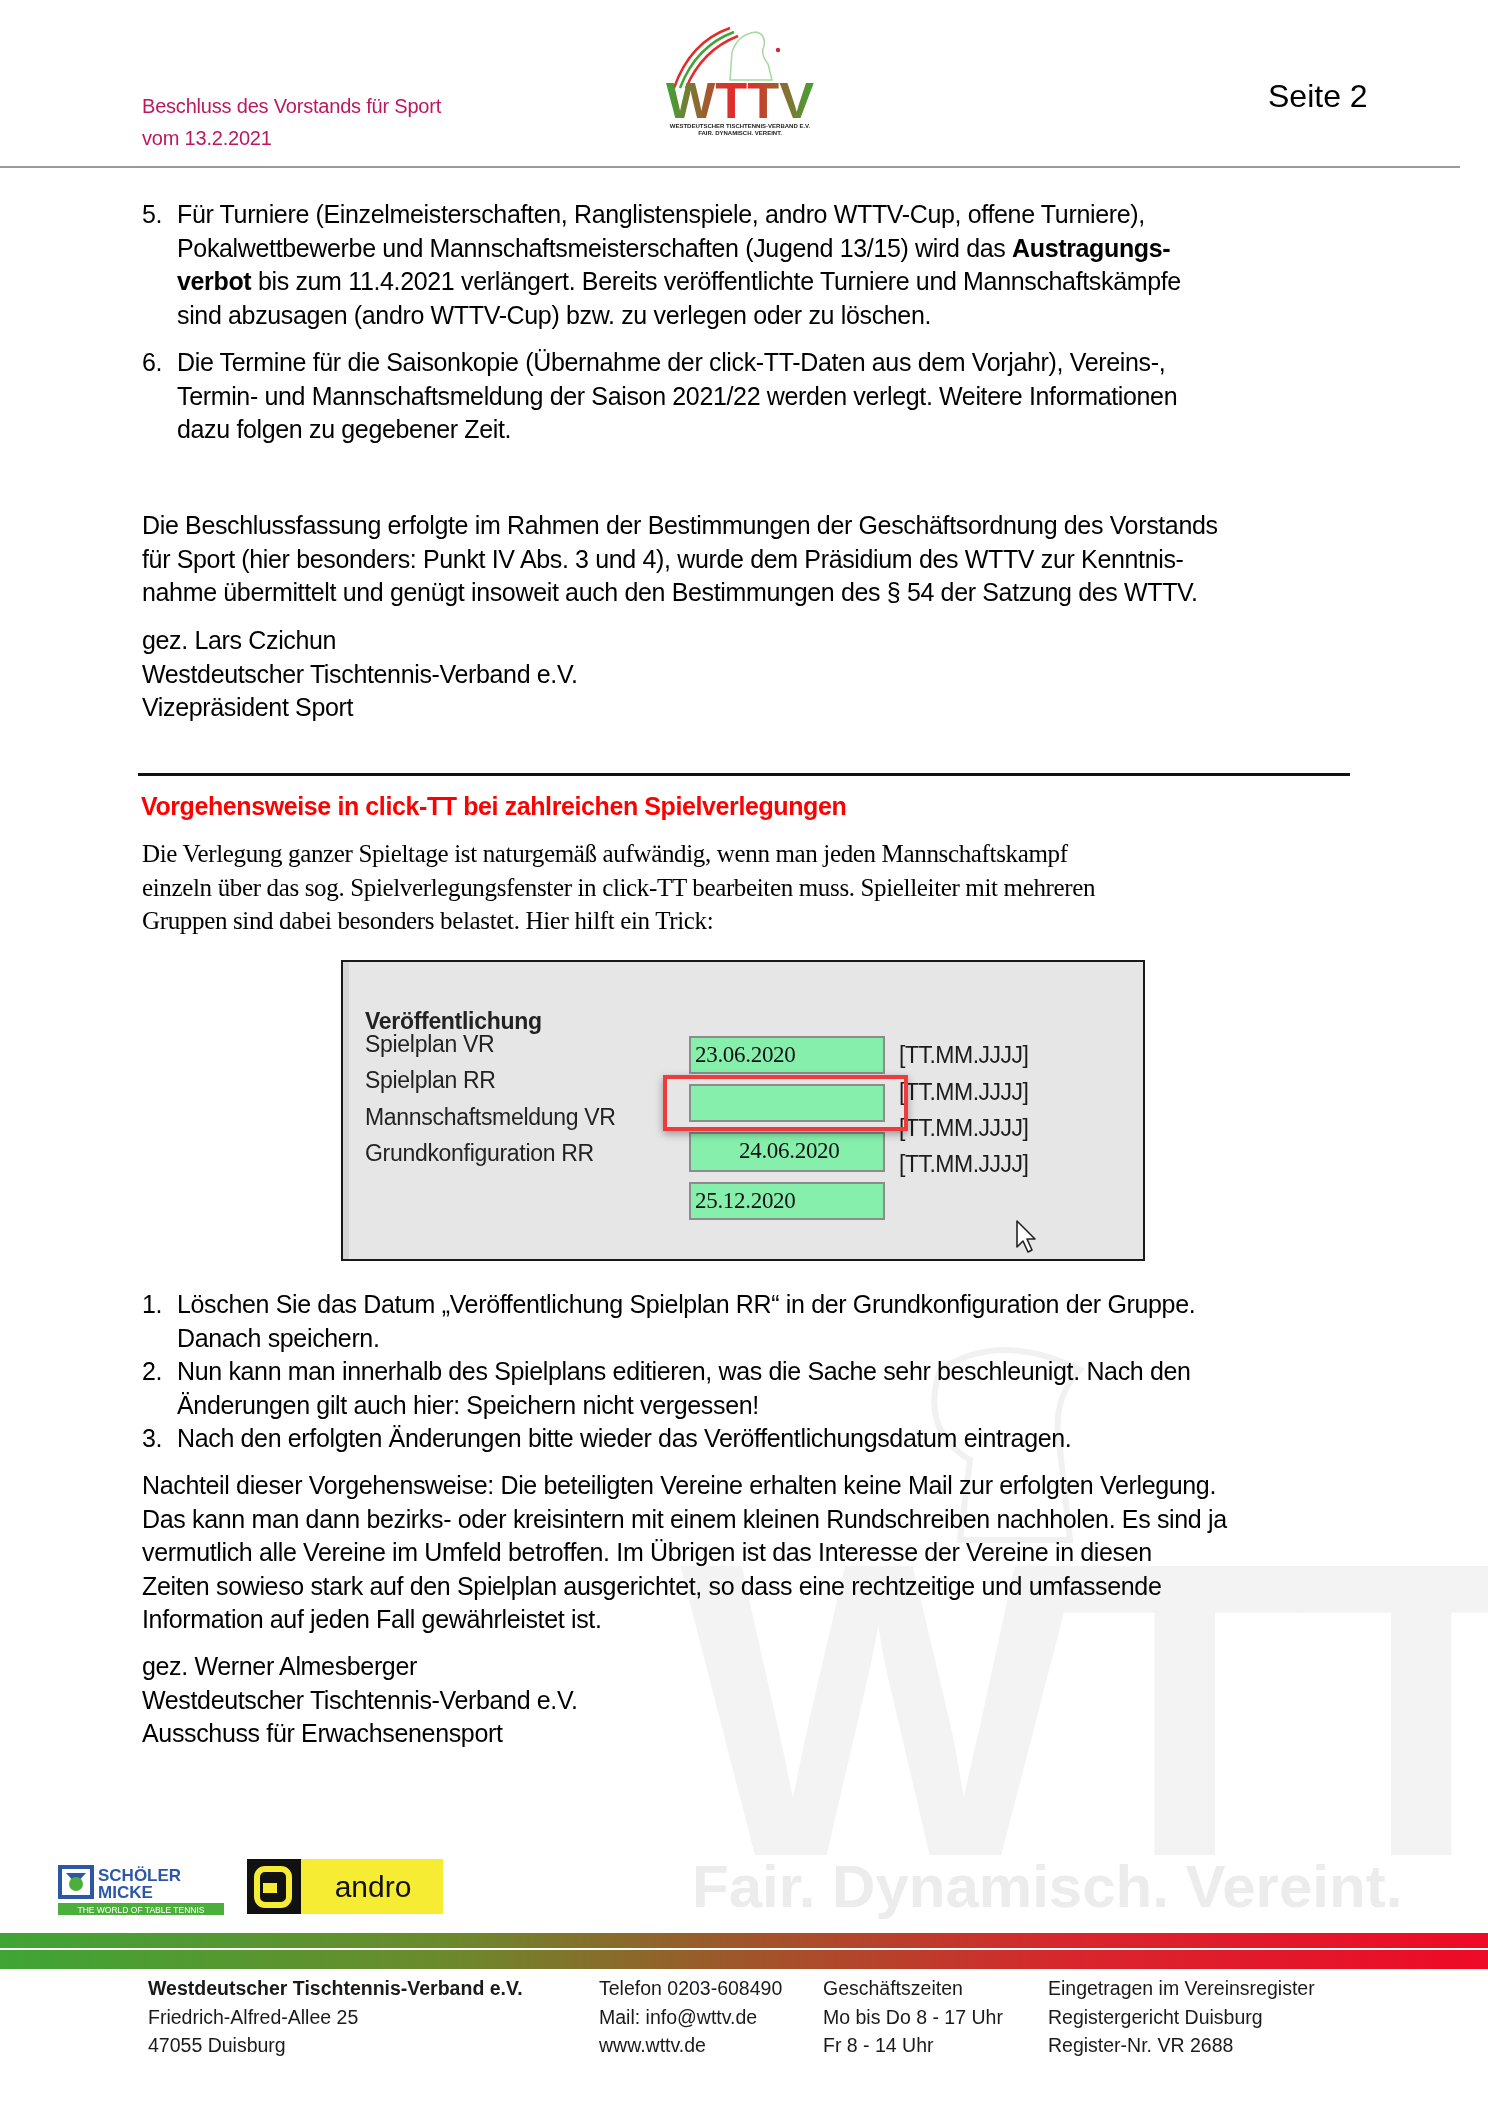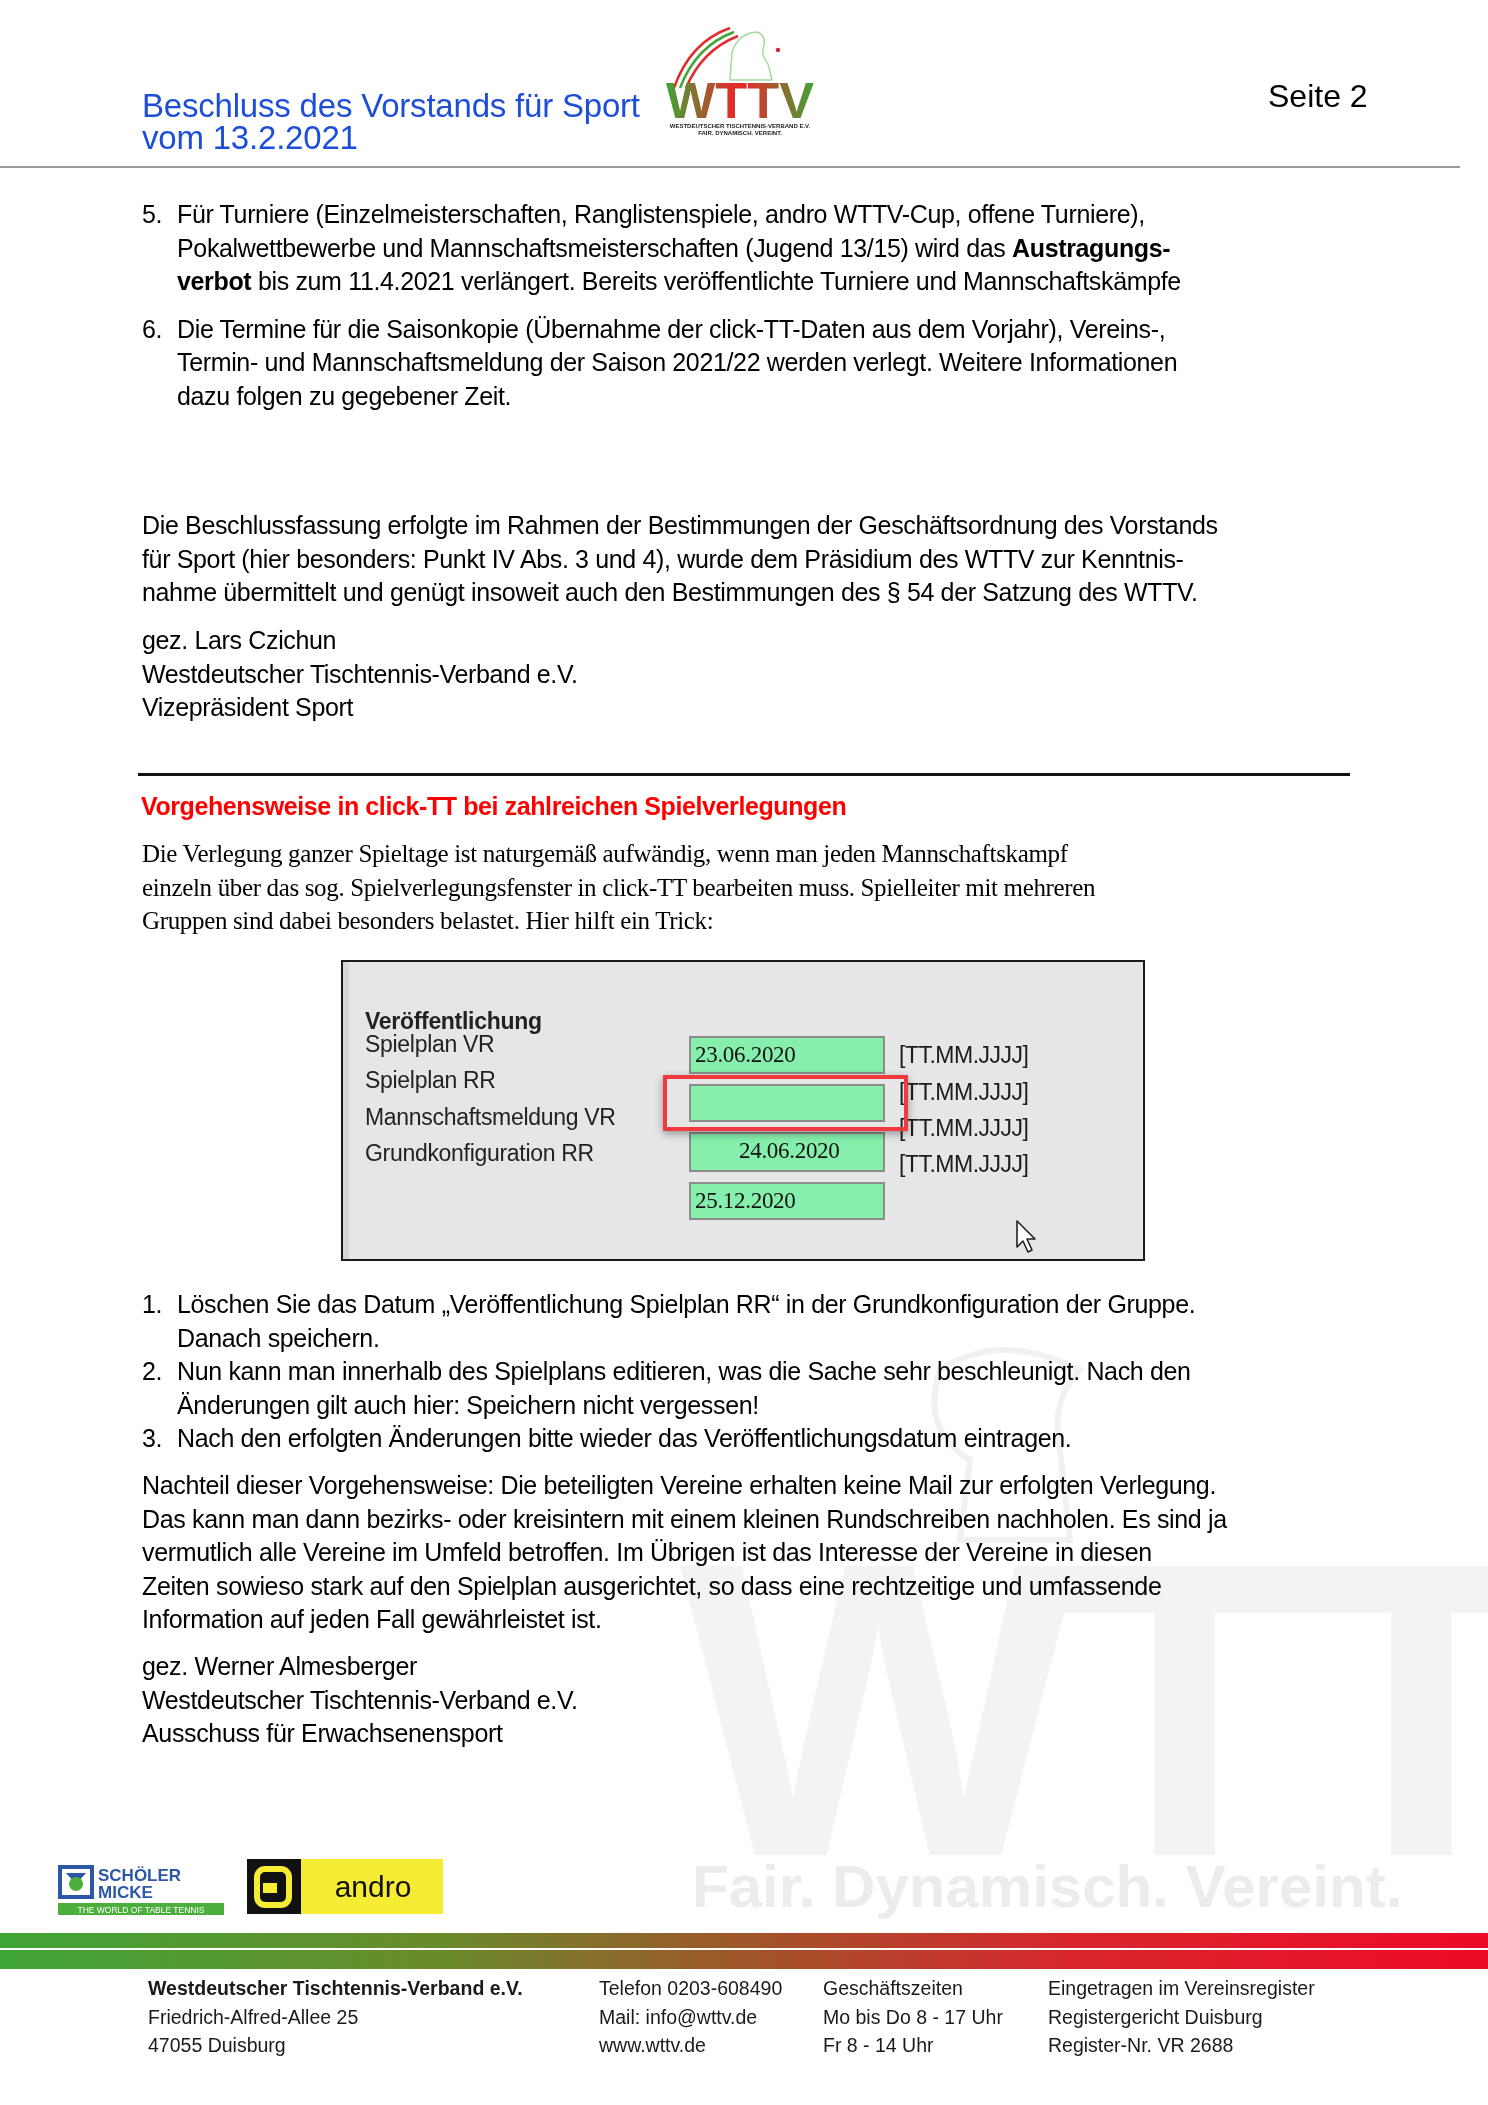--- a/index.html
+++ b/index.html
@@ -1,20 +1,20 @@
 <!DOCTYPE html>
 <html><head>
 <meta charset="utf-8">
 <style>
   html, body { margin:0; padding:0; background:#ffffff; }
   body { width:1488px; height:2105px; position:relative; overflow:hidden;
          font-family:"Liberation Sans", sans-serif; color:#000; }
   .abs { position:absolute; }
   .txt { font-size:25px; line-height:33.5px; white-space:nowrap; letter-spacing:-0.35px; }
-  .hdr-left { left:142px; top:90px; color:#1d4ed8; font-size:33px; line-height:32px; letter-spacing:-0.2px; }
+  .hdr-left { left:142px; top:90px; color:#be185d; font-size:20px; line-height:32px; letter-spacing:-0.2px; }
   .hdr-right { left:1268px; top:80px; font-size:32px; line-height:32px; }
   .hdr-rule { left:0; top:166px; width:1460px; height:2px; background:#9a9a9a; }
   .logo { left:660px; top:22px; width:160px; height:116px; }
   .ol { list-style:none; margin:0; padding:0; }
   .ol li { position:relative; padding-left:35px; }
   .ol li .num { position:absolute; left:0; top:0; }
   .bold { font-weight:bold; }
   .sep { left:138px; top:773px; width:1212px; height:3px; background:#111; }
   .heading { left:141px; top:790px; color:#ff0000; font-weight:bold; font-size:25px; line-height:33px; letter-spacing:-0.4px; }
   .shot { left:341px; top:960px; width:804px; height:301px; border:2px solid #1a1a1a; background:#e6e6e6; box-sizing:border-box; }
@@ -76,20 +76,21 @@
 <div class="abs hdr-right">Seite 2</div>
 <div class="abs hdr-rule"></div>
 
 <div class="abs txt" style="left:142px;top:198px;">
   <ul class="ol">
     <li>
       <span class="num">5.</span>
       <div>Für Turniere (Einzelmeisterschaften, Ranglistenspiele, andro WTTV-Cup, offene Turniere),</div>
       <div><span>Pokalwettbewerbe und Mannschaftsmeisterschaften (Jugend 13/15) wird das </span><span class="bold">Austragungs-</span></div>
       <div><span class="bold">verbot</span><span> bis zum 11.4.2021 verlängert. Bereits veröffentlichte Turniere und Mannschaftskämpfe</span></div>
+      <div>sind abzusagen (andro WTTV-Cup) bzw. zu verlegen oder zu löschen.</div>
     </li>
     <li style="margin-top:14px;">
       <span class="num">6.</span>
       <div>Die Termine für die Saisonkopie (Übernahme der click-TT-Daten aus dem Vorjahr), Vereins-,</div>
       <div>Termin- und Mannschaftsmeldung der Saison 2021/22 werden verlegt. Weitere Informationen</div>
       <div>dazu folgen zu gegebener Zeit.</div>
     </li>
   </ul>
 </div>
 

